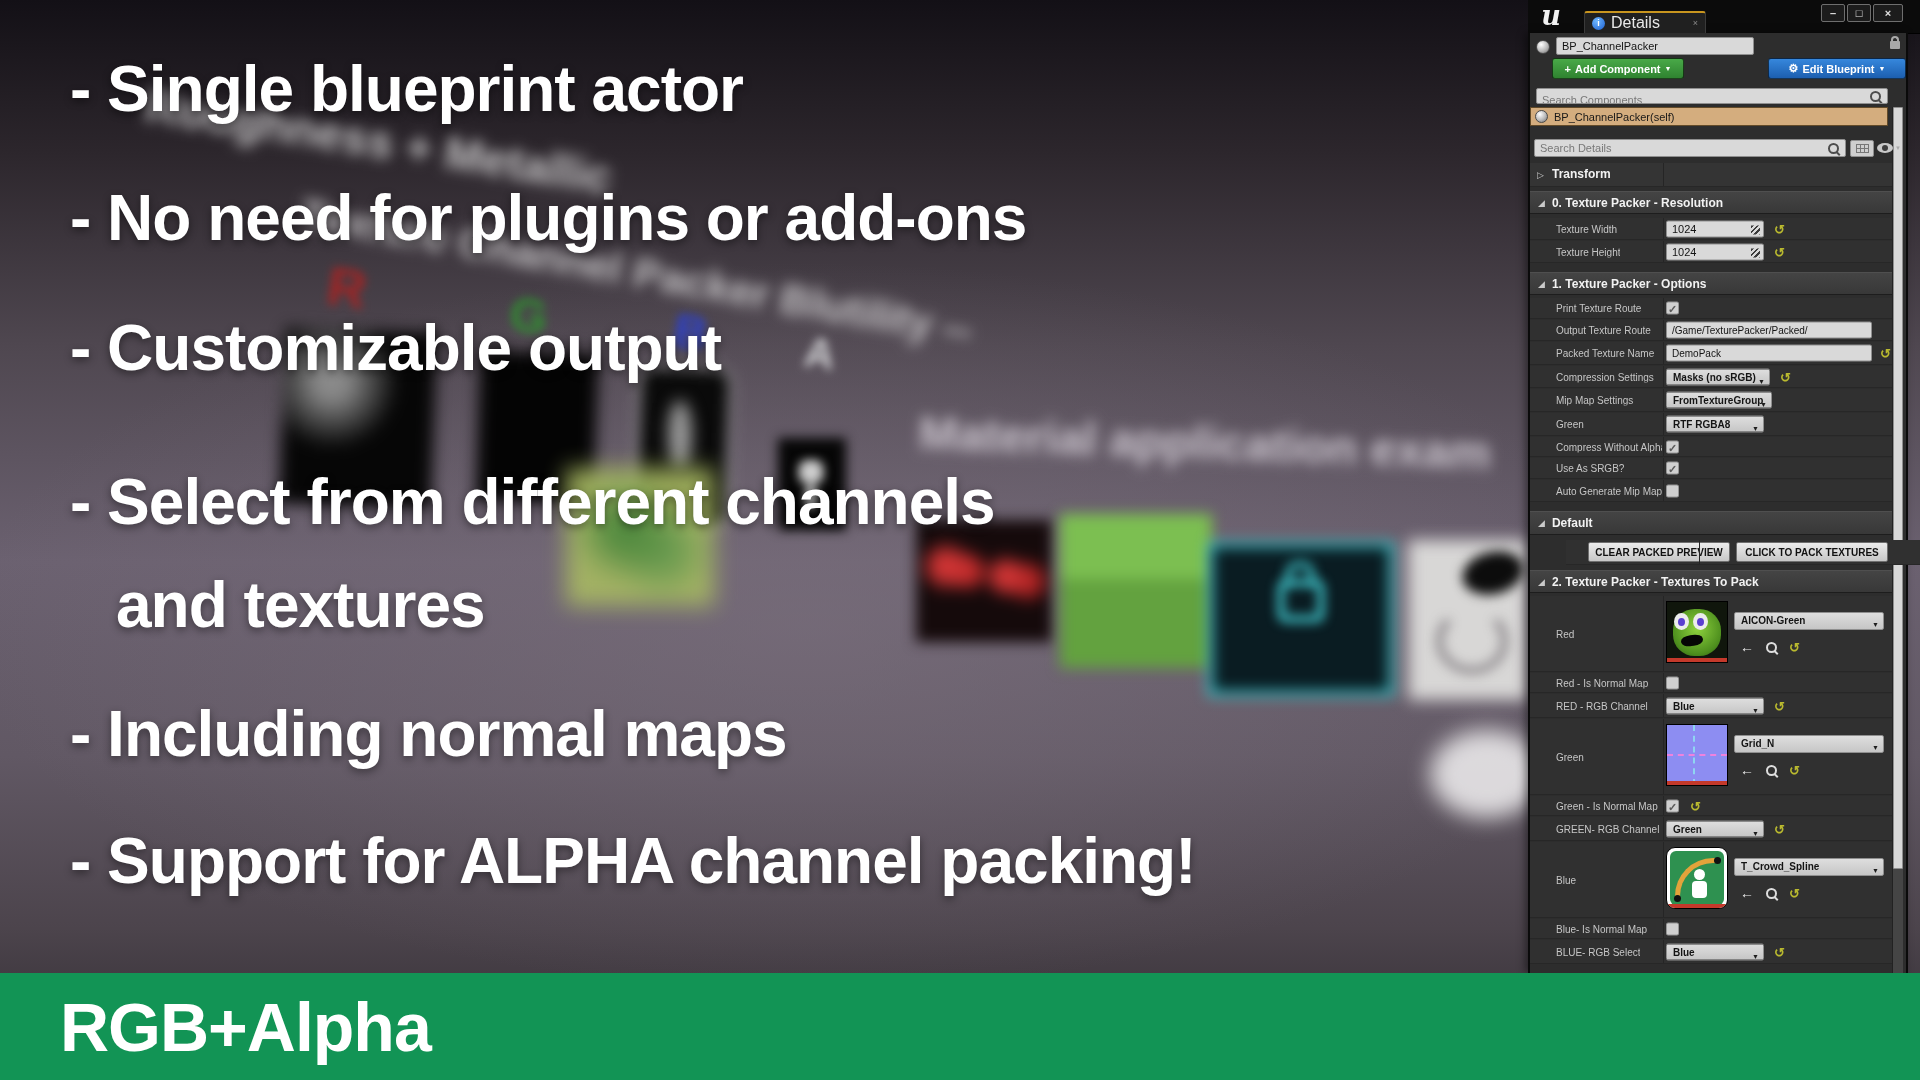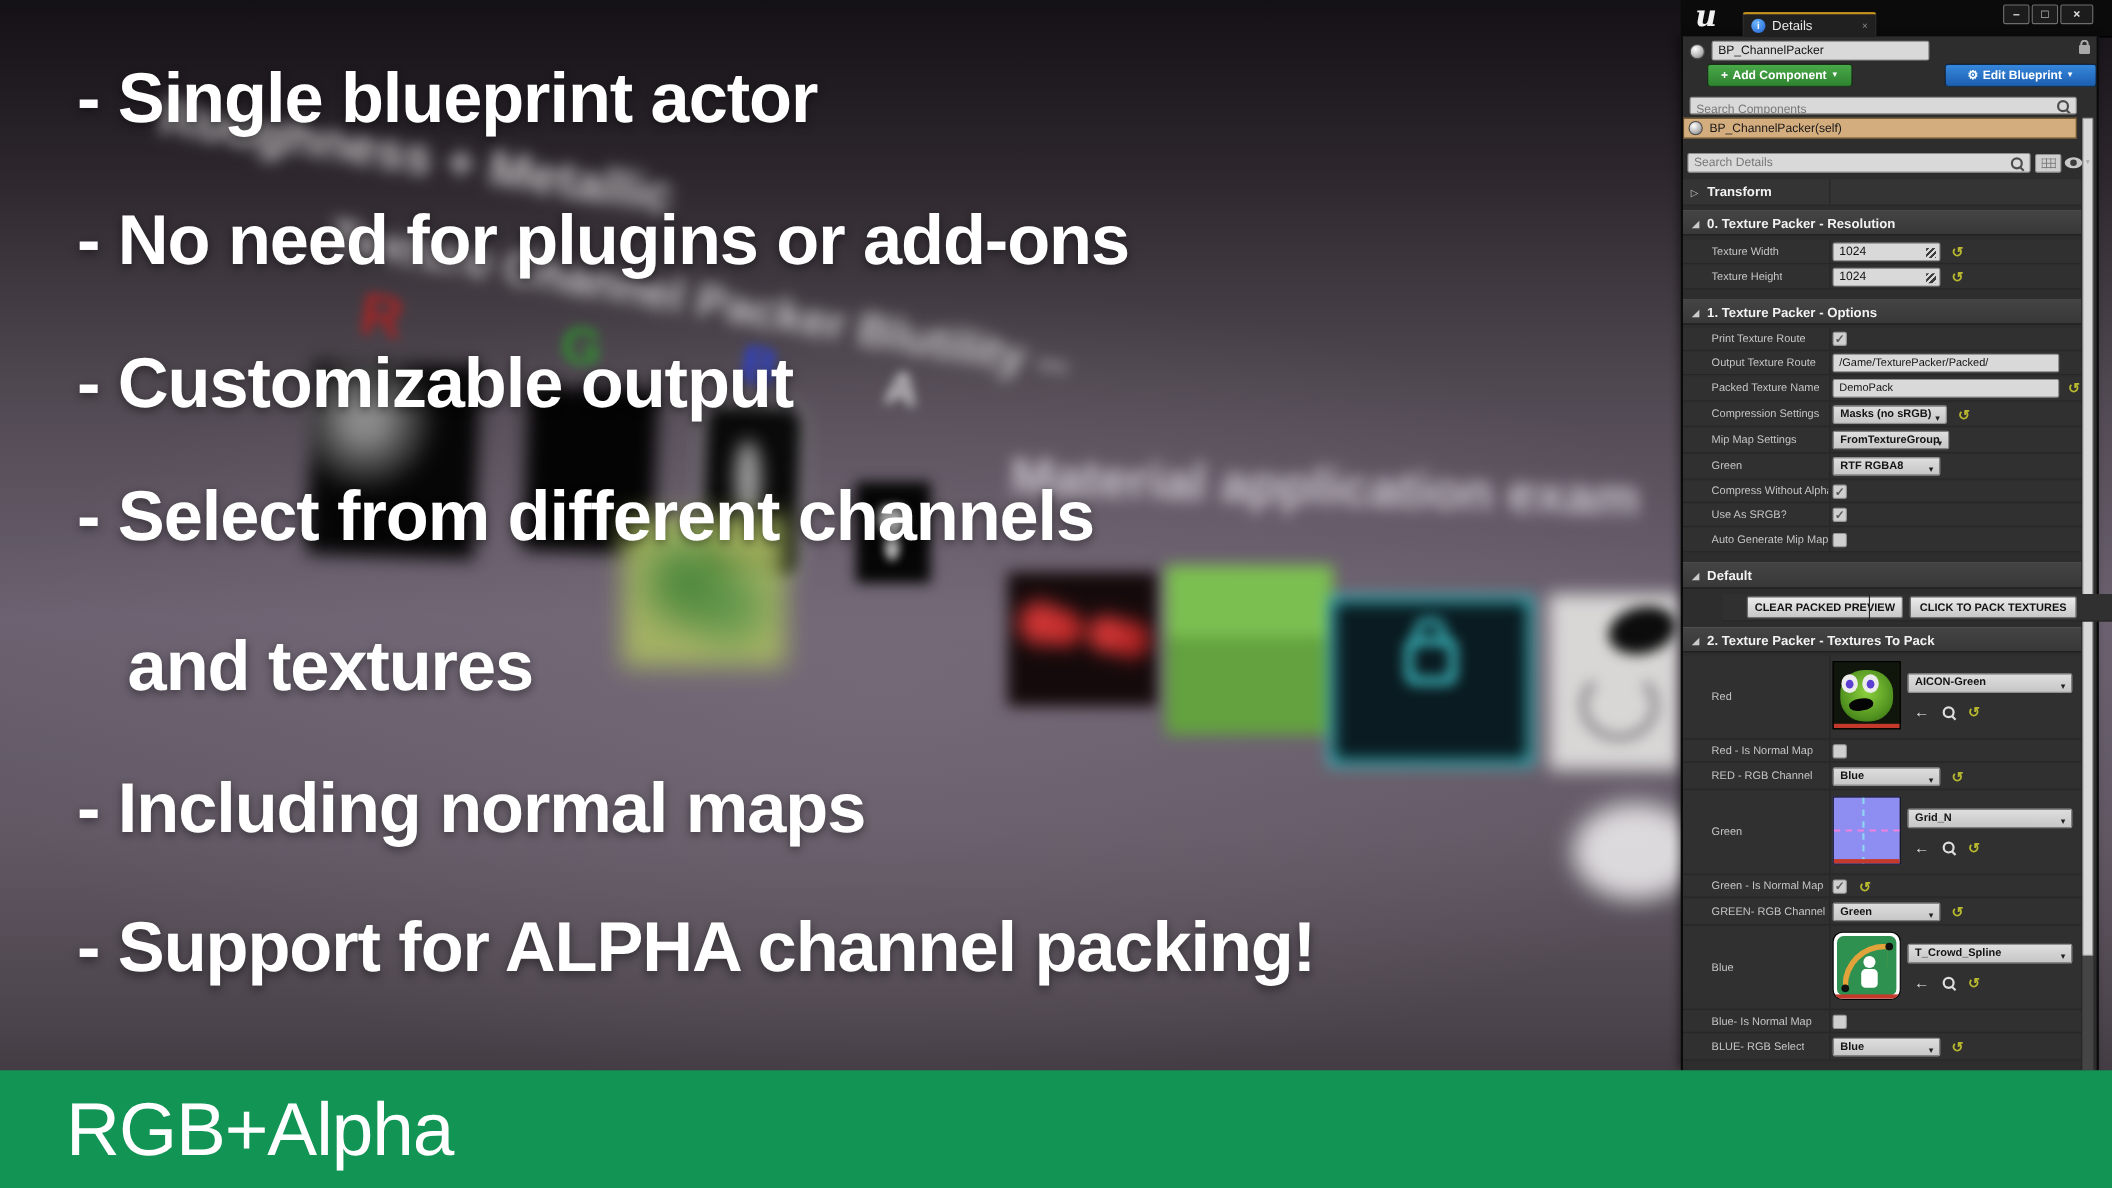--- a/index.html
+++ b/index.html
@@ -15,39 +15,39 @@
   .btxt{position:absolute;font-weight:bold;white-space:nowrap;transform-origin:left top;}
   .sq{position:absolute;}
 
   
   .bullet{position:absolute;color:#fff;font-size:64px;font-weight:bold;letter-spacing:-1px;
           white-space:nowrap;text-shadow:0 3px 9px rgba(0,0,0,.45);z-index:5;}
 
   
   .banner{position:absolute;left:0;top:973px;width:1920px;height:107px;background:#129455;
           display:flex;align-items:center;gap:38px;padding-left:60px;box-sizing:border-box;z-index:30;}
-  .banner .w{color:#ffffff;font-size:68px;font-weight:normal;letter-spacing:-1px;white-space:nowrap;}
+  .banner .w{color:#ffffff;font-size:68px;font-weight:bold;letter-spacing:-1px;white-space:nowrap;}
   .banner .g{color:#0a5c31;font-size:68px;font-weight:bold;letter-spacing:-1px;white-space:nowrap;}
 
   
   .titlebar{position:absolute;left:1528px;top:0;width:392px;height:33px;background:#0b0b0b;
             border-bottom:1px solid #000;z-index:10;}
   .winbody{position:absolute;left:1528px;top:33px;width:380px;height:940px;background:#2d2d2d;
            border-left:2px solid #0a0a0a;border-right:2px solid #0a0a0a;box-sizing:border-box;
            box-shadow:-3px 0 8px rgba(0,0,0,.45);z-index:10;}
   .ulogo{position:absolute;left:1537px;top:2px;width:28px;height:28px;color:#f2f2f2;
          font-family:"DejaVu Serif",serif;font-style:italic;font-weight:bold;font-size:27px;
          line-height:28px;text-align:center;z-index:12;}
   .tab{position:absolute;left:1584px;top:11px;width:122px;height:22px;background:#202020;
        border-top:2px solid #c8951f;border-left:1px solid #3a3a3a;border-right:1px solid #3a3a3a;
        border-radius:3px 3px 0 0;z-index:12;display:flex;align-items:center;gap:6px;
        padding:0 7px;box-sizing:border-box;}
   .infoic{width:13px;height:13px;border-radius:50%;background:radial-gradient(circle at 35% 30%,#6db6ff,#1c5fd0);
           color:#fff;font-size:9px;font-weight:bold;text-align:center;line-height:13px;flex:0 0 auto;}
-  .tab .tl{color:#e9e9e9;font-size:12px;flex:1;}
+  .tab .tl{color:#e9e9e9;font-size:16px;flex:1;}
   .tab .tx{color:#8a8a8a;font-size:9px;}
   .winbtn{position:absolute;top:4px;height:18px;background:#1c1c1c;border:1px solid #6e6e6e;
           border-radius:2px;color:#e0e0e0;text-align:center;font-size:11px;line-height:16px;
           font-weight:bold;z-index:12;box-sizing:border-box;}
 
   .sphere{width:12px;height:12px;border-radius:50%;border:1px solid #4a4a4a;
           background:radial-gradient(circle at 35% 30%,#ffffff,#b9b9b9 55%,#6d6d6d);}
   .lfield{background:#d9d9d9;border:1px solid #8f8f8f;border-radius:2px;color:#141414;
           font-size:11px;white-space:nowrap;overflow:hidden;box-sizing:border-box;}
   .ph{color:#787878;}
@@ -180,21 +180,21 @@
   <div class="deco sq" style="left:1462px;top:552px;width:62px;height:42px;background:#0c0c0c;border-radius:50%;
               transform:rotate(-14deg);filter:blur(6px);"></div>
   <div class="deco sq" style="left:1436px;top:608px;width:58px;height:52px;border:7px solid rgba(92,86,92,.6);
               border-radius:50%;border-top-color:transparent;filter:blur(6px);"></div>
   <div class="deco sq" style="left:1430px;top:730px;width:114px;height:88px;background:#e7e5e7;border-radius:50%;
               filter:blur(11px);opacity:.92;"></div>
 
   <div class="bullet" style="left:70px;top:52px;">- Single blueprint actor</div>
   <div class="bullet" style="left:70px;top:181px;">- No need for plugins or add-ons</div>
   <div class="bullet" style="left:70px;top:311px;">- Customizable output</div>
-  <div class="bullet" style="left:70px;top:432px;">- Select from different channels</div>
+  <div class="bullet" style="left:70px;top:465px;">- Select from different channels</div>
   <div class="bullet" style="left:106px;top:568px;margin-left:10px;">and textures</div>
   <div class="bullet" style="left:70px;top:697px;">- Including normal maps</div>
   <div class="bullet" style="left:70px;top:824px;">- Support for ALPHA channel packing!</div>
 
   <div class="titlebar"></div>
   <div class="ulogo">u</div>
   <div class="tab">
     <span class="infoic">i</span>
     <span class="tl">Details</span>
     <span class="tx">×</span>

